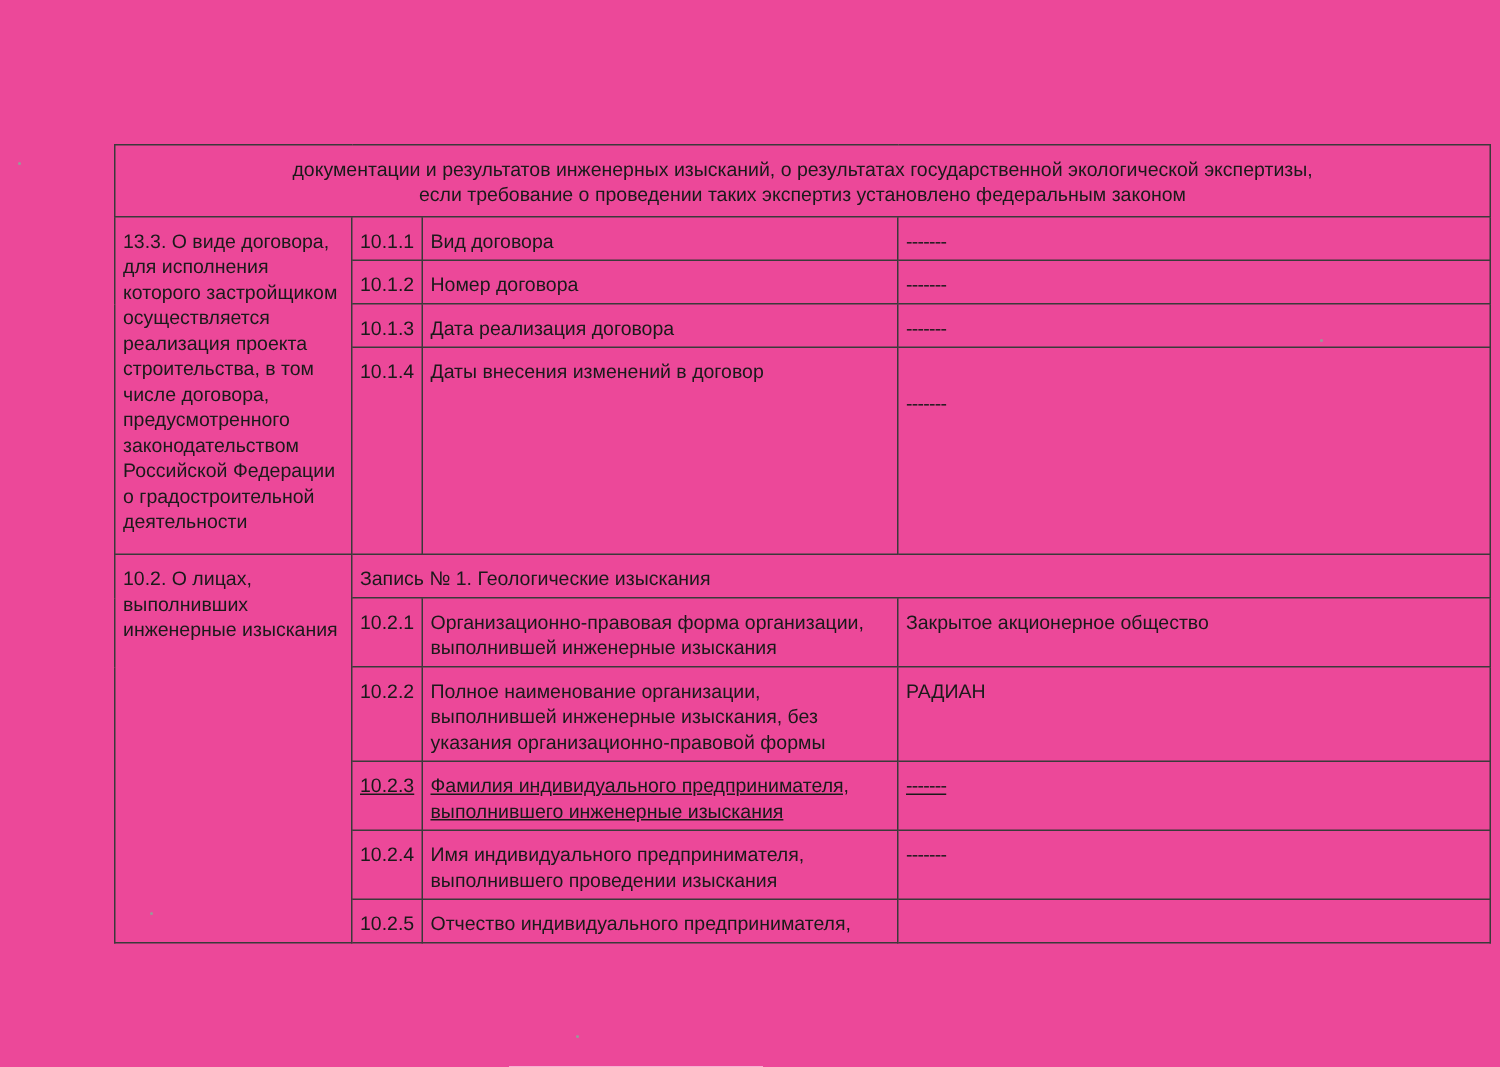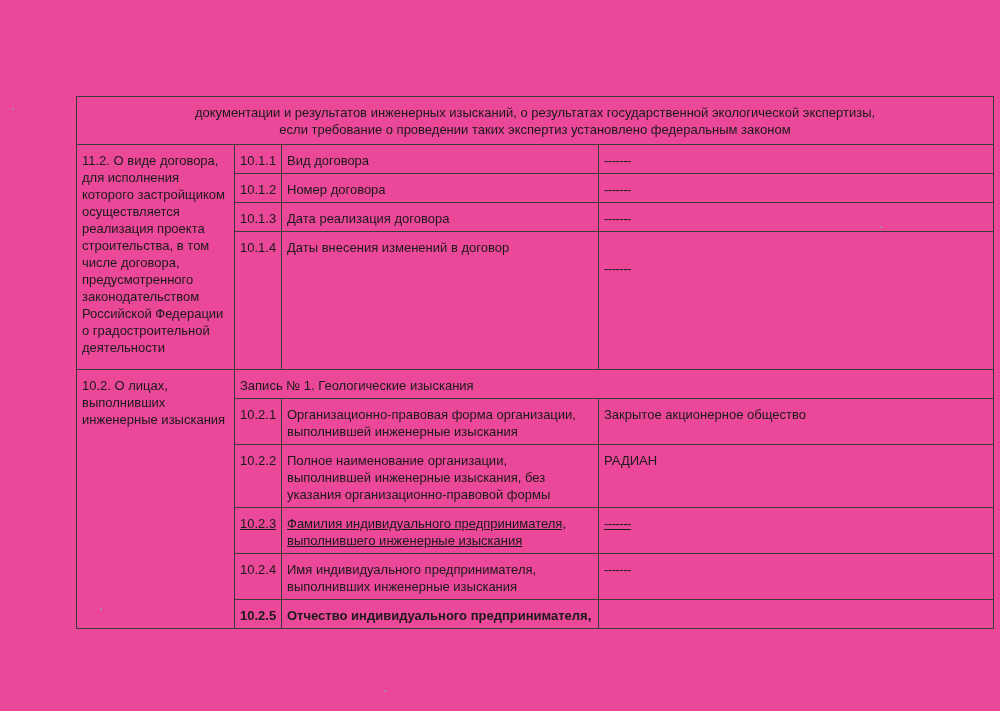--- a/index.html
+++ b/index.html
@@ -9,21 +9,21 @@
     table.doc { position: absolute; left: 76px; top: 96px; width: 917px;
                 border-collapse: collapse; table-layout: fixed; font-size: 13px; line-height: 17px; }
     table.doc td { border: 1.3px solid #3a3a3a; vertical-align: top; padding: 7px 5px 4px 5px; }
     col.c1 { width: 158px; } col.c2 { width: 47px; } col.c3 { width: 317px; } col.c4 { width: 395px; }
     td.hdr { text-align: center; height: 36px; padding-top: 9px; }
     td.sect { padding: 7px 4px 4px 5px; }
     td.num { padding-left: 4px; padding-right: 2px; margin-top: 44px; }
     .dash { letter-spacing: -0.5px; }
     .r1 { height: 19px; } .r2 { height: 21px; } .r3 { height: 20px; } .r4 { height: 138px; }
     .r5 { height: 22px; } .r6 { height: 39px; } .r7 { height: 54px; } .r8 { height: 40px; text-decoration: underline; }
-    .r9 { height: 39px; } .r10 { height: 19px; font-weight: bold; }
+    .r9 { height: 39px; } .r10 { height: 19px; }
     .td4val { padding-top: 28px !important; }
     .speck { position: absolute; width: 2px; height: 2px; background: #999; border-radius: 1px; }
   </style>
 </head>
 <body>
 
 <div class="page">
   <table class="doc">
     <colgroup>
       <col class="c1">
@@ -33,21 +33,21 @@
     </colgroup>
     <tbody>
         <tr>
       <td class="hdr" colspan="4">
         <div>документации и результатов инженерных изысканий, о результатах государственной экологической экспертизы,</div>
         <div>если требование о проведении таких экспертиз установлено федеральным законом</div>
       </td>
     </tr>
 
     <tr class="r1">
-      <td class="sect" rowspan="4">11.2. О виде договора, для исполнения которого застройщиком осуществляется реализация проекта строительства, в том числе договора, предусмотренного законодательством Российской Федерации о градостроительной деятельности</td>
+      <td class="sect" rowspan="4">13.3. О виде договора, для исполнения которого застройщиком осуществляется реализация проекта строительства, в том числе договора, предусмотренного законодательством Российской Федерации о градостроительной деятельности</td>
       <td class="num">10.1.1</td>
       <td>Вид договора</td>
       <td class="dash">-------</td>
     </tr>
     <tr class="r2">
       <td class="num">10.1.2</td>
       <td>Номер договора</td>
       <td class="dash">-------</td>
     </tr>
     <tr class="r3">
@@ -75,21 +75,21 @@
       <td>Полное наименование организации, выполнившей инженерные изыскания, без указания организационно-правовой формы</td>
       <td>РАДИАН</td>
     </tr>
     <tr class="r8">
       <td class="num">10.2.3</td>
       <td>Фамилия индивидуального предпринимателя, выполнившего инженерные изыскания</td>
       <td class="dash">-------</td>
     </tr>
     <tr class="r9">
       <td class="num">10.2.4</td>
-      <td>Имя индивидуального предпринимателя, выполнивших инженерные изыскания</td>
+      <td>Имя индивидуального предпринимателя, выполнившего проведении изыскания</td>
       <td class="dash">-------</td>
     </tr>
     <tr class="r10">
       <td class="num">10.2.5</td>
       <td>Отчество индивидуального предпринимателя,</td>
       <td></td>
     </tr>
   </tbody>
     </table>
 

